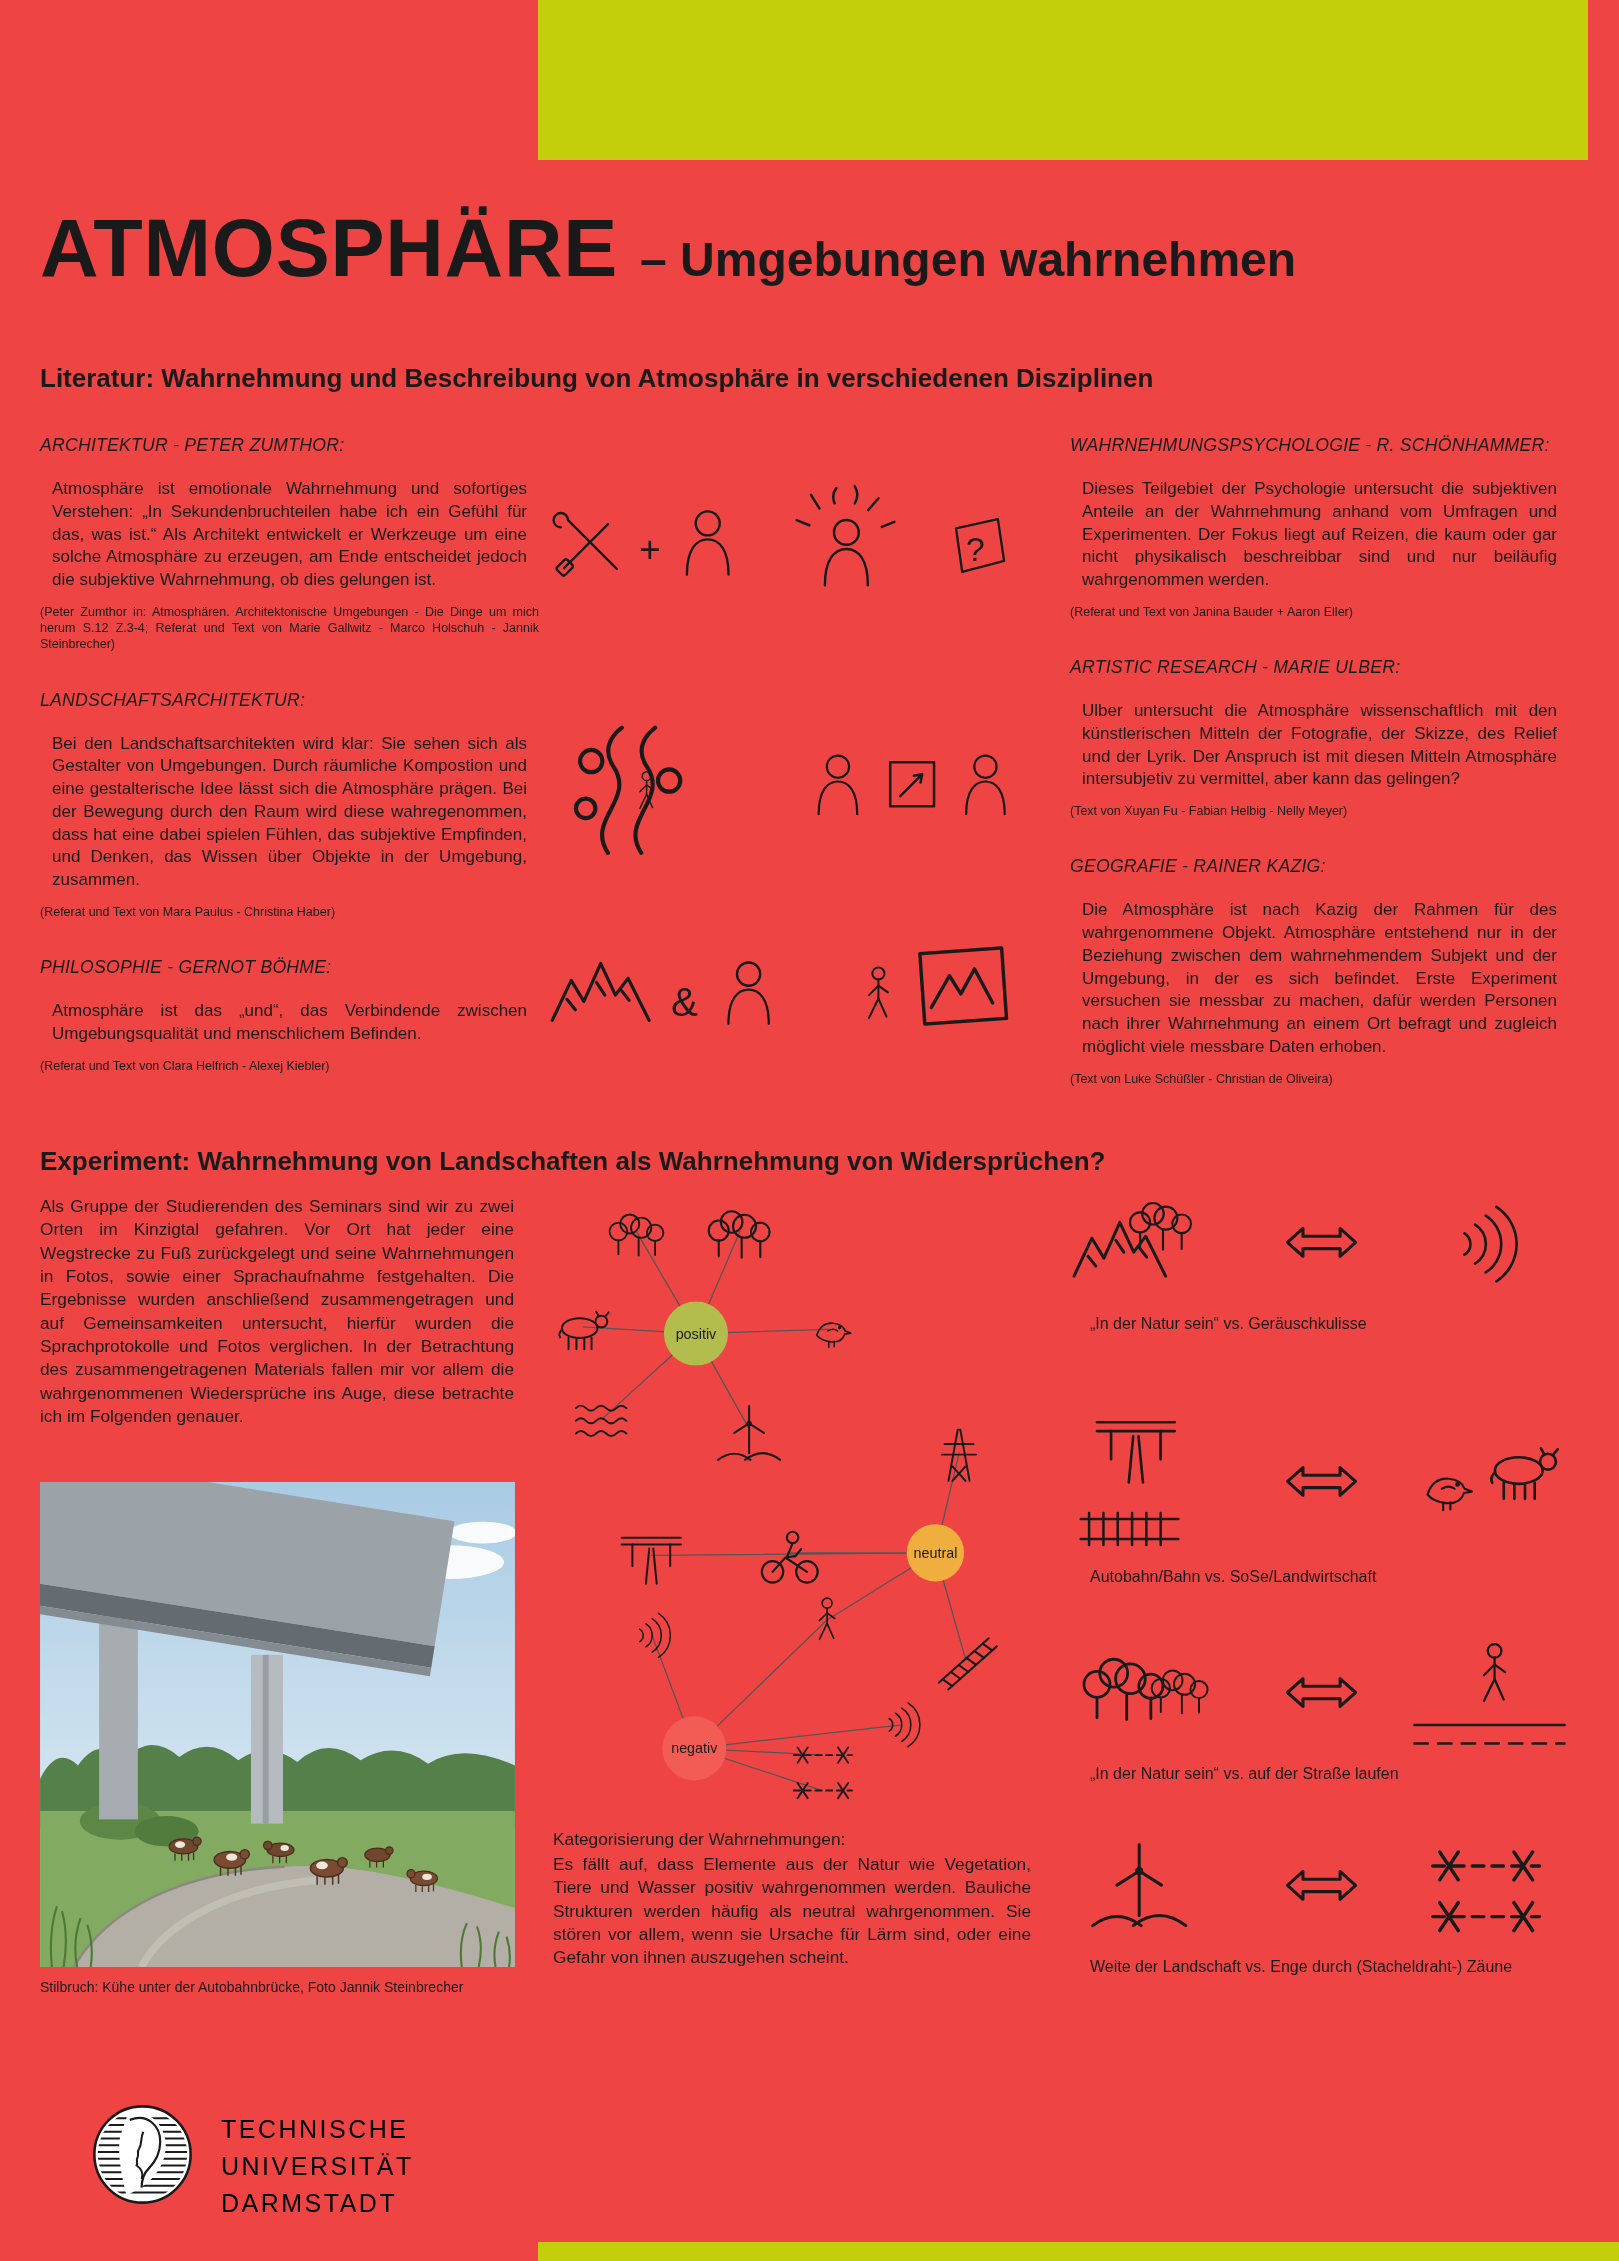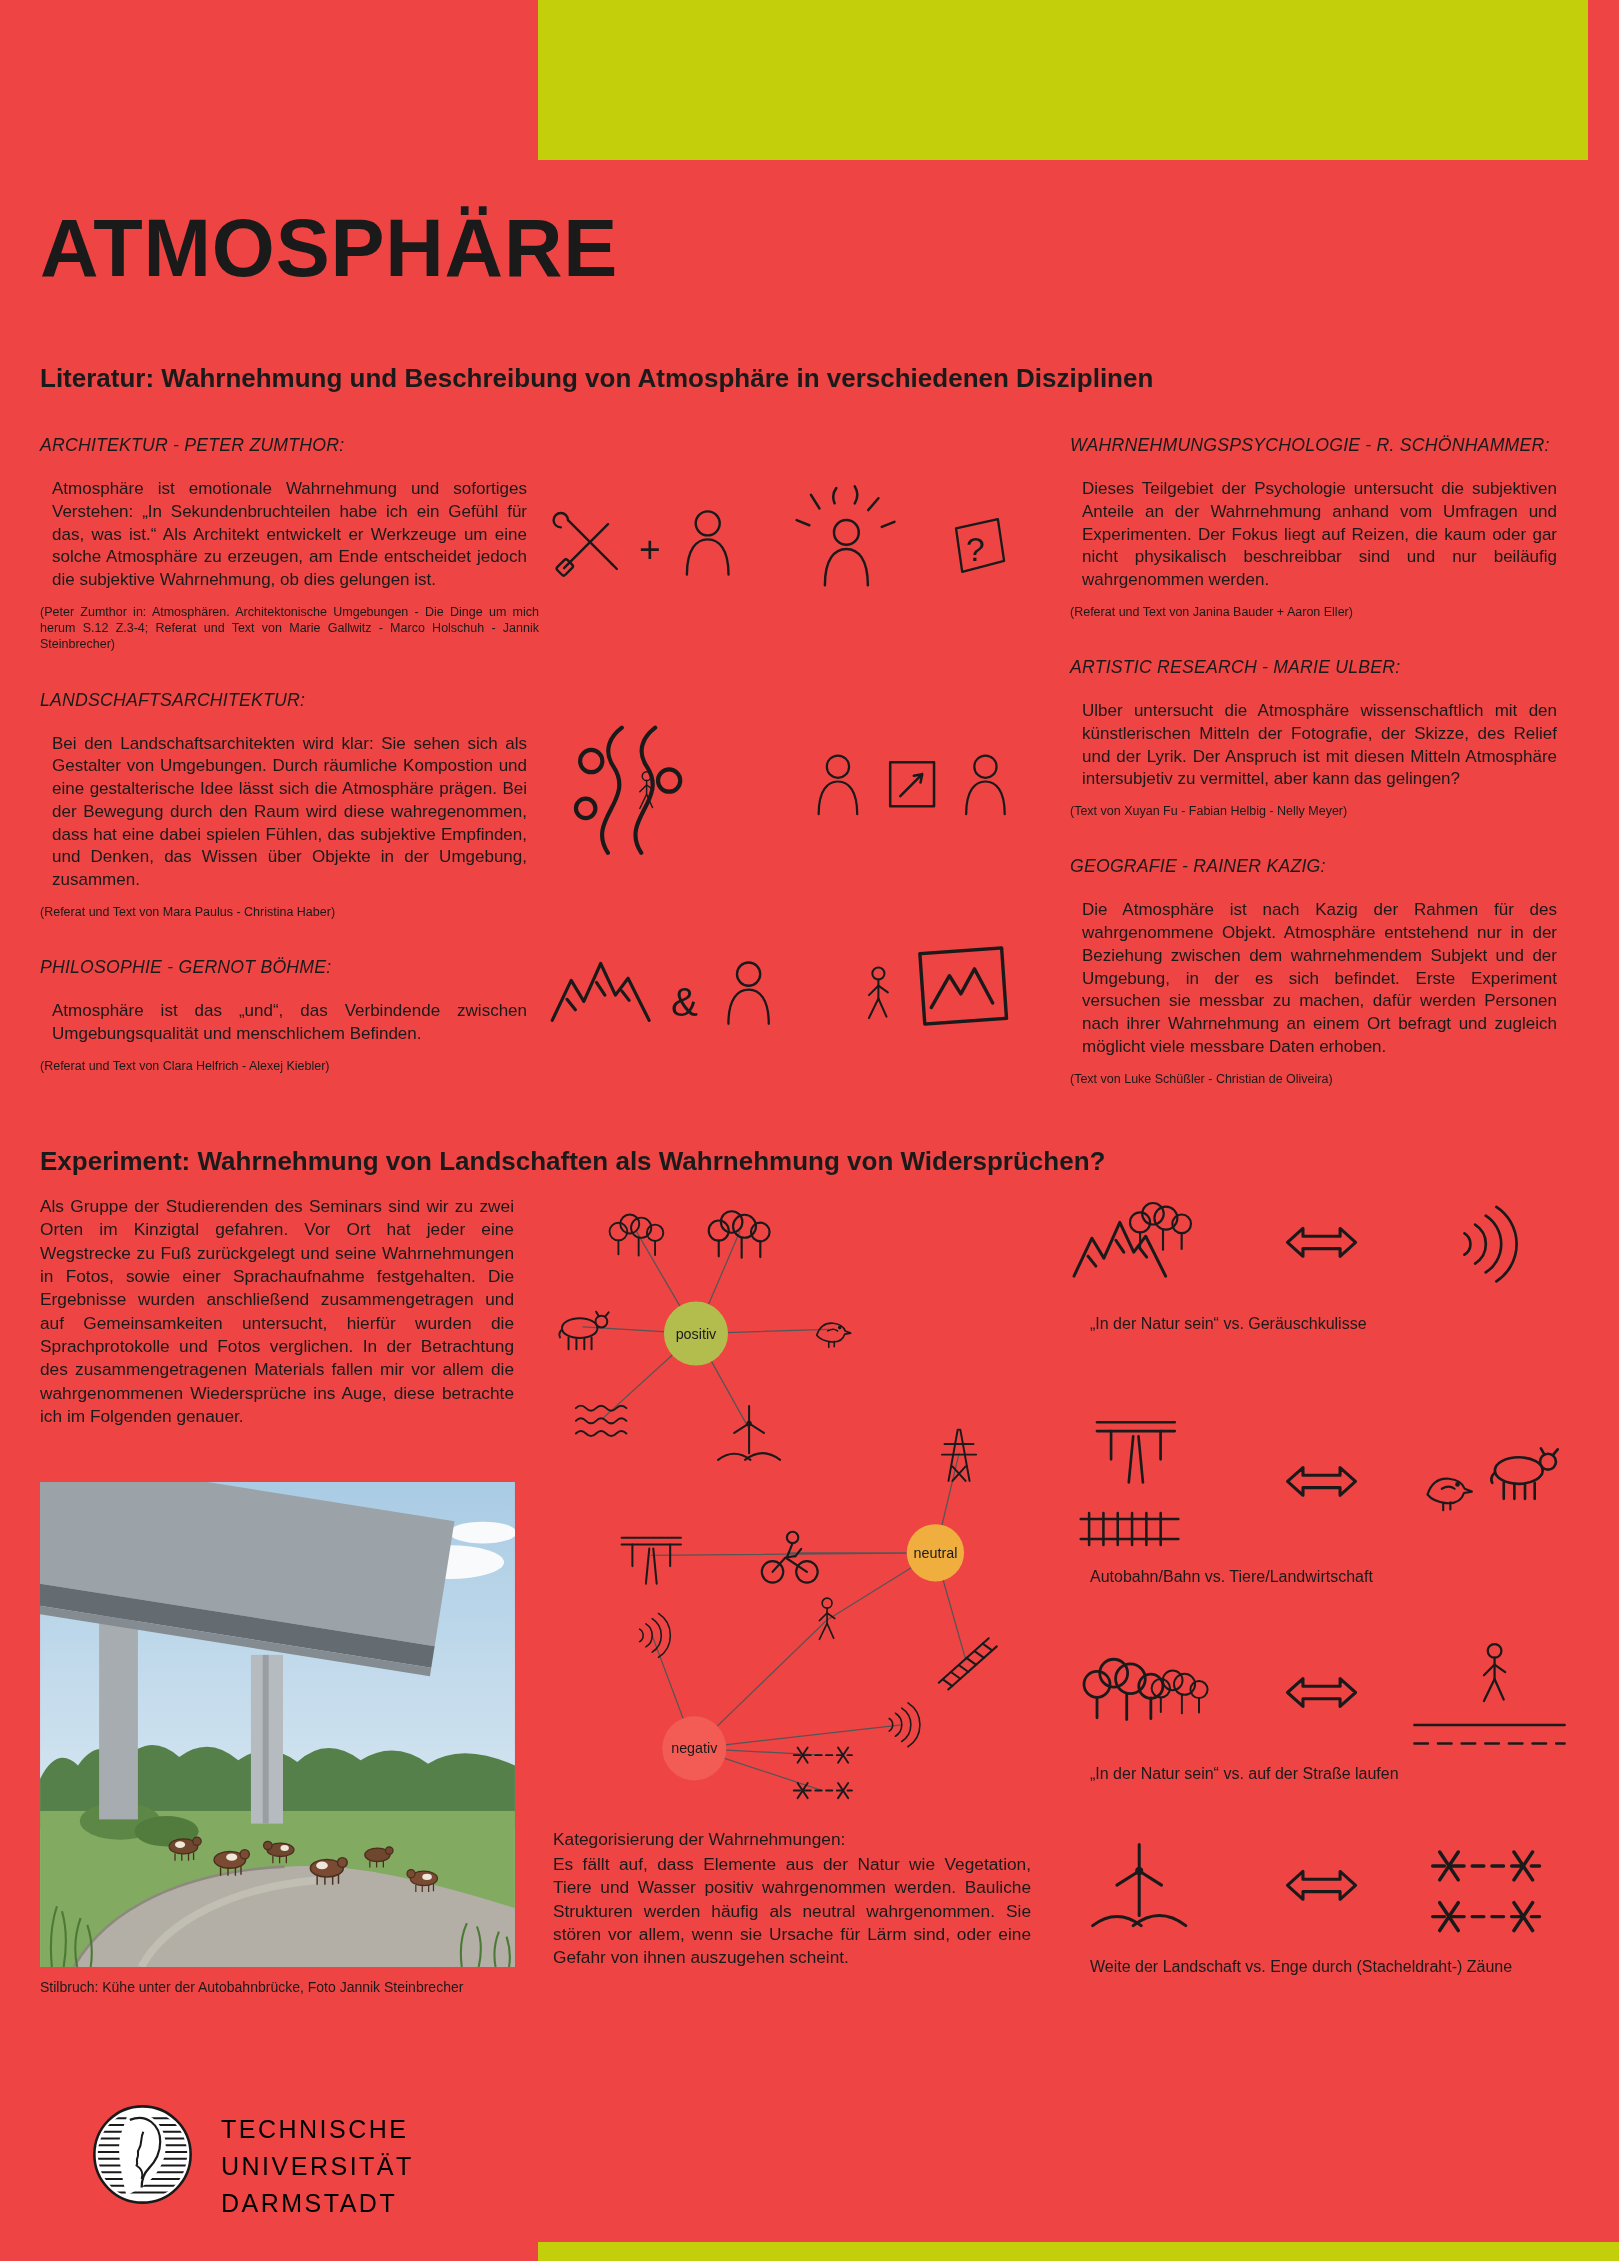--- a/index.html
+++ b/index.html
@@ -161,20 +161,21 @@
     </symbol>
   </defs>
 </svg>
 
 <div class="poster">
 
   <div class="accent accent-top"></div>
 
   <div class="title-row">
     <span class="title-main">ATMOSPHÄRE</span>
+    <span class="title-sub">– Umgebungen wahrnehmen</span>
   </div>
 
   <h2 class="sec sec1">Literatur: Wahrnehmung und Beschreibung von Atmosphäre in verschiedenen Disziplinen</h2>
 
   <div class="col col-left">
     <div class="lit-block">
       <p class="lit-heading">ARCHITEKTUR - PETER ZUMTHOR:</p>
       <p class="lit-body">Atmosphäre ist emotionale Wahrnehmung und sofortiges Verstehen: „In Sekundenbruchteilen habe ich ein Gefühl für das, was ist.“ Als Architekt entwickelt er Werkzeuge um eine solche Atmosphäre zu erzeugen, am Ende entscheidet jedoch die subjektive Wahrnehmung, ob dies gelungen ist.</p>
       <p class="lit-cite">(Peter Zumthor in: Atmosphären. Architektonische Umgebungen - Die Dinge um mich herum S.12 Z.3-4; Referat und Text von Marie Gallwitz - Marco Holschuh - Jannik Steinbrecher)</p>
     </div>
@@ -392,21 +393,21 @@
     <svg width="498" height="160" viewBox="0 0 590 190">
       <use href="#i-bridge" x="25" y="0" width="105" height="105"></use>
       <g>
         <path d="M12,140 H128 M12,164 H128"></path>
         <path d="M22,133 v38 M39,133 v38 M56,133 v38 M73,133 v38 M90,133 v38 M107,133 v38"></path>
       </g>
       <use href="#i-dblarrow" x="252" y="68" width="92" height="55" stroke-width="4"></use>
       <use href="#i-bird" x="400" y="60" width="85" height="85"></use>
       <use href="#i-cow" x="485" y="28" width="105" height="105"></use>
     </svg>
-    <div class="cmp-caption">Autobahn/Bahn vs. Tiere/Landwirtschaft</div>
+    <div class="cmp-caption">Autobahn/Bahn vs. SoSe/Landwirtschaft</div>
   </div>
 
   <div class="cmp" style="top:1627px">
     <svg width="498" height="131" viewBox="0 0 590 155">
       <use href="#i-trees" x="10" y="15" width="110" height="110"></use>
       <use href="#i-trees" x="92" y="35" width="78" height="78"></use>
       <use href="#i-dblarrow" x="252" y="50" width="92" height="55" stroke-width="4"></use>
       <g>
         <use href="#i-walker" x="458" y="12" width="90" height="90"></use>
         <path d="M408,116 H586"></path>

